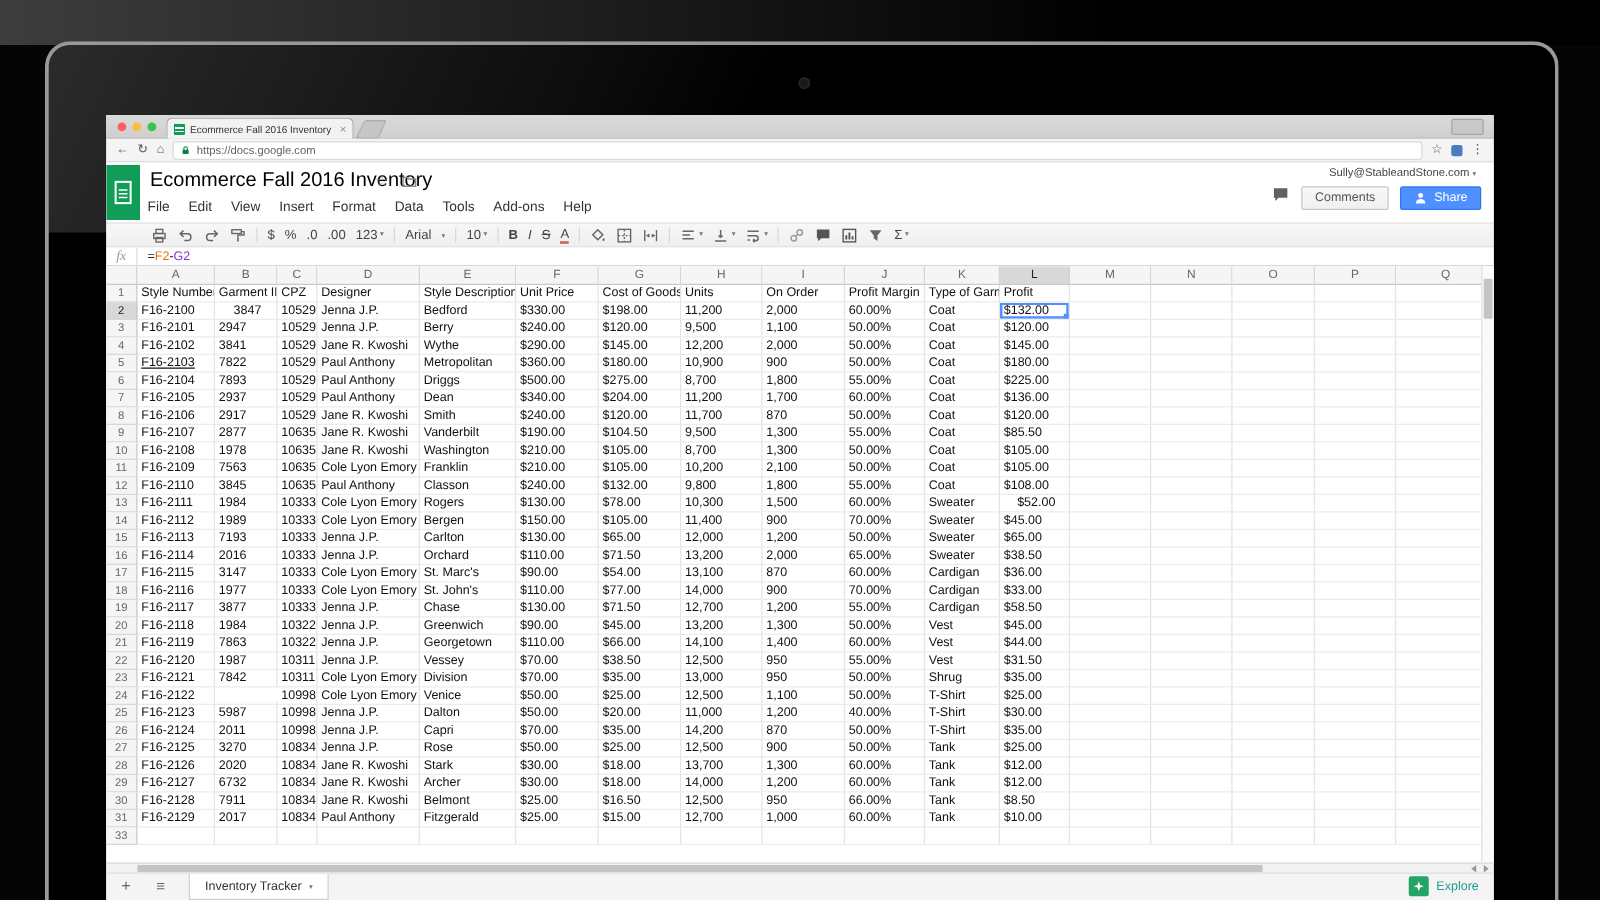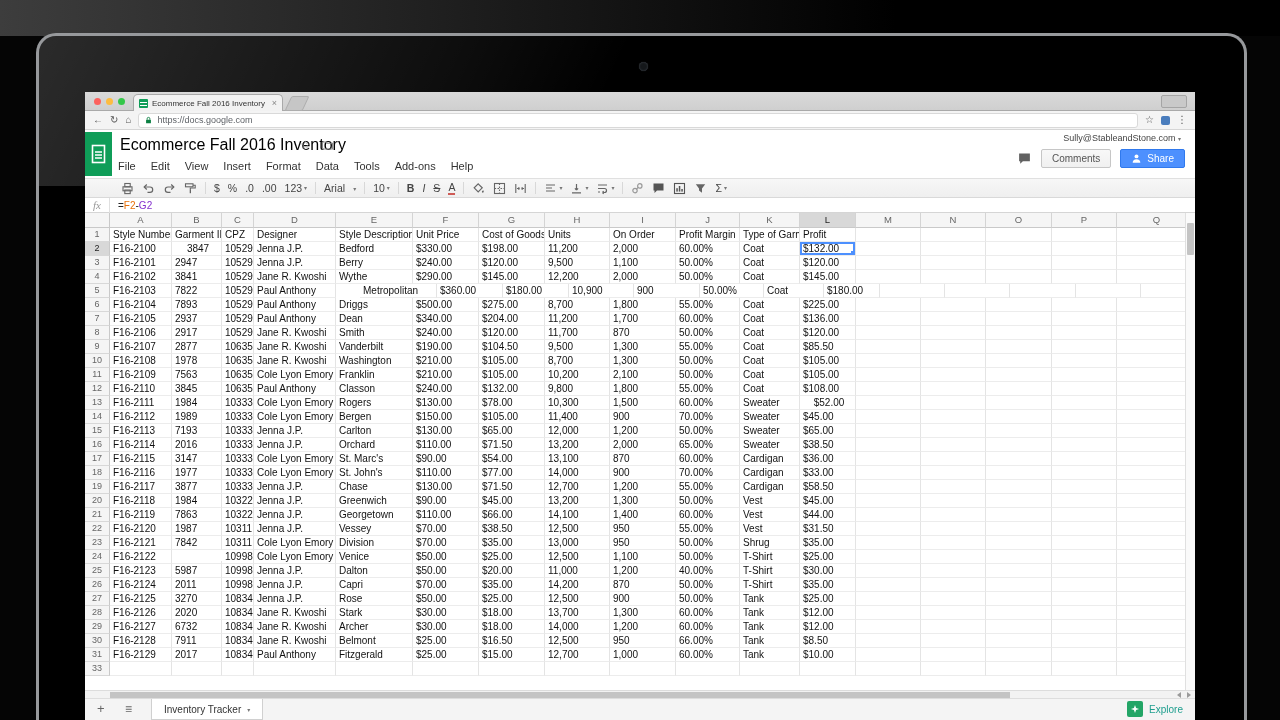--- a/index.html
+++ b/index.html
@@ -43,21 +43,21 @@
   
   .doc-header{position:absolute;left:0;top:38px;width:100%;height:48px;background:#fff;}
   .sheets-logo{position:absolute;left:0;top:2px;width:27px;height:44px;background:#0f9d58;
        display:flex;align-items:center;justify-content:center;}
   .doc-title{position:absolute;left:35px;top:6px;font-size:16px;color:#000;}
   .title-icons{position:absolute;left:215px;top:8px;display:flex;gap:10px;align-items:center;}
   .star-glyph{font-size:12px;color:#999;}
   .menu-bar{position:absolute;left:33px;top:30px;display:flex;gap:15px;}
   .menu-item{font-size:11px;color:#333;}
   .account{position:absolute;right:14px;top:3px;font-size:9px;color:#444;}
-  .hdr-actions{position:absolute;right:10px;top:19px;display:flex;align-items:center;gap:9px;}
+  .hdr-actions{position:absolute;right:10px;top:19px;display:flex;gap:9px;}
   .btn-comments{font-size:10px;color:#555;background:linear-gradient(#f8f8f8,#f0f0f0);
        border:1px solid #c6c6c6;border-radius:2px;padding:3px 10px;}
   .btn-share{font-size:10px;color:#fff;background:#4d90fe;border:1px solid #3079ed;border-radius:2px;
        padding:3px 10px;display:flex;align-items:center;gap:5px;}
   
   .toolbar{position:absolute;left:0;top:86px;width:100%;height:20px;
        background:linear-gradient(#f7f7f7,#efefef);border-top:1px solid #e0e0e0;border-bottom:1px solid #d9d9d9;
        box-sizing:border-box;display:flex;align-items:center;gap:8px;padding-left:36px;color:#555;}
   .ti{font-size:10.5px;color:#444;line-height:18px;display:flex;align-items:center;gap:2px;}
   .ti svg{display:block;}
@@ -413,25 +413,25 @@
             <div class="cell" style="width: 60px;">Coat</div>
             <div class="cell" style="width: 56px;">$145.00</div>
             <div class="cell" style="width: 65px;"></div>
             <div class="cell" style="width: 65px;"></div>
             <div class="cell" style="width: 66px;"></div>
             <div class="cell" style="width: 65px;"></div>
             <div class="cell" style="width: 80px;"></div>
           </div>
           <div class="grow">
             <div class="rowh">5</div>
-            <div class="cell" style="width: 62px;">F16-2103</div>
+            <div class="cell" style="width: 62px; text-decoration: underline;">F16-2103</div>
             <div class="cell" style="width: 50px;">7822</div>
             <div class="cell" style="width: 32px;">10529</div>
             <div class="cell" style="width: 82px;">Paul Anthony</div>
-            <div class="cell" style="width: 77px; margin-left: 24px;">Metropolitan</div>
+            <div class="cell" style="width: 77px;">Metropolitan</div>
             <div class="cell" style="width: 66px;">$360.00</div>
             <div class="cell" style="width: 66px;">$180.00</div>
             <div class="cell" style="width: 65px;">10,900</div>
             <div class="cell" style="width: 66px;">900</div>
             <div class="cell" style="width: 64px;">50.00%</div>
             <div class="cell" style="width: 60px;">Coat</div>
             <div class="cell" style="width: 56px;">$180.00</div>
             <div class="cell" style="width: 65px;"></div>
             <div class="cell" style="width: 65px;"></div>
             <div class="cell" style="width: 66px;"></div>

